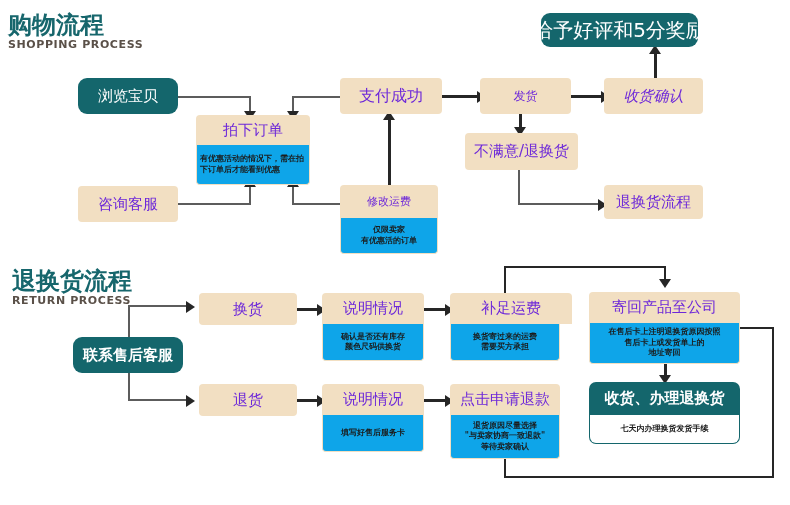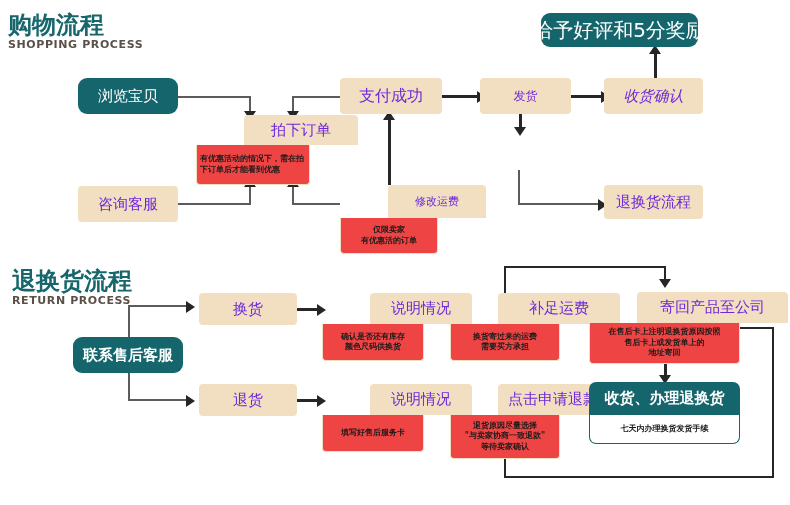--- a/index.html
+++ b/index.html
@@ -23,27 +23,27 @@
   
   .node{position:absolute;box-sizing:border-box;}
   .hdr{
     box-sizing:border-box;width:100%;height:100%;
     display:flex;align-items:center;justify-content:center;
     border-radius:4px;white-space:nowrap;
   }
   .hdr.beige{background:#f2dfc2;color:#6d28d9;text-align:right;}
   .hdr.teal{background:#14666c;color:#ffffff;}
   .hdr.teal.round{border-radius:9px;}
-  .hdr.beige.flat-bot{border-radius:4px 4px 0 0;margin-left:48px;}
+  .hdr.beige.flat-bot{border-radius:4px 4px 0 0;}
   .hdr.teal.flat-bot{border-radius:7px 7px 0 0;}
 
   
   .note{
     position:absolute;box-sizing:border-box;
-    background:#ef4444;border:1px solid #f2dfc2;border-top:none;
+    background:#0ea5e9;border:1px solid #f2dfc2;border-top:none;
     border-radius:0 0 4px 4px;
     display:flex;align-items:center;justify-content:center;
     text-align:center;color:#1b1b1b;
     font-size:8px;line-height:10.5px;font-weight:700;
     padding:2px 3px;
   }
   .note.tealborder{border-color:#14666c;border-radius:0 0 7px 7px;background:#ffffff;}
   .note.lefty{text-align:left;justify-content:flex-start;}
 
   
@@ -130,20 +130,23 @@
   <div class="node" style="left:340px;top:185px;width:98px;height:33px;">
     <div class="hdr beige flat-bot" style="font-size:11px;">修改运费</div>
   </div>
   <div class="note" style="left:340px;top:218px;width:98px;height:36px;white-space:pre-line;">仅限卖家
 有优惠活的订单</div>
 
   <div class="node" style="left:480px;top:78px;width:91px;height:36px;">
     <div class="hdr beige" style="font-size:12px;">发货</div>
   </div>
 
+  <div class="node" style="left:465px;top:133px;width:113px;height:37px;">
+    <div class="hdr beige" style="font-size:15px;">不满意/退换货</div>
+  </div>
 
   <div class="node" style="left:604px;top:78px;width:99px;height:36px;font-style:italic;">
     <div class="hdr beige" style="font-size:15px;">收货确认</div>
   </div>
 
   <div class="node" style="left:541px;top:13px;width:157px;height:34px;">
     <div class="hdr teal round" style="font-size:20px;">给予好评和5分奖励</div>
   </div>
 
   <div class="node" style="left:604px;top:185px;width:99px;height:34px;">

